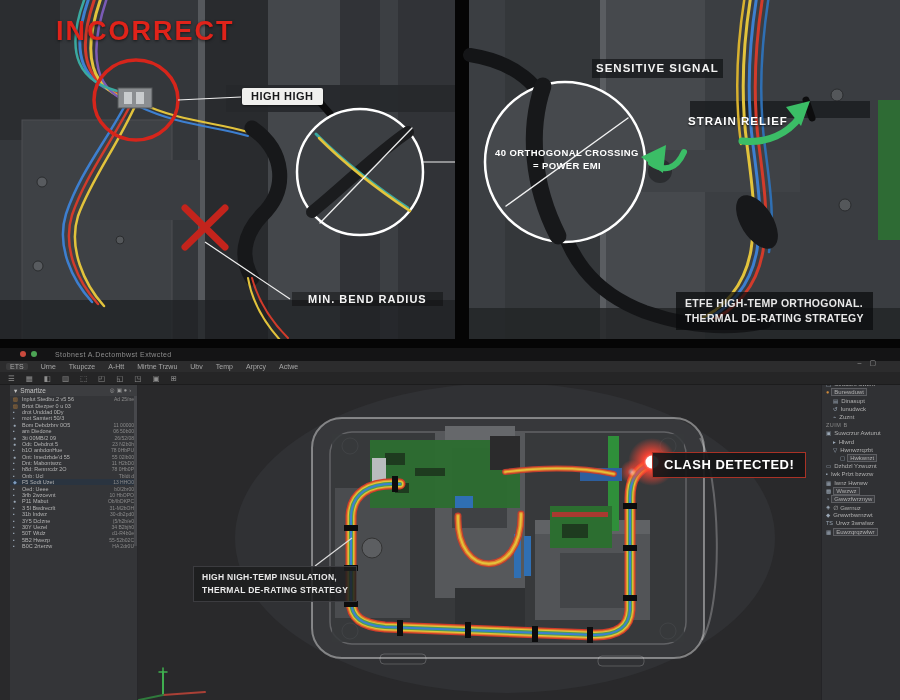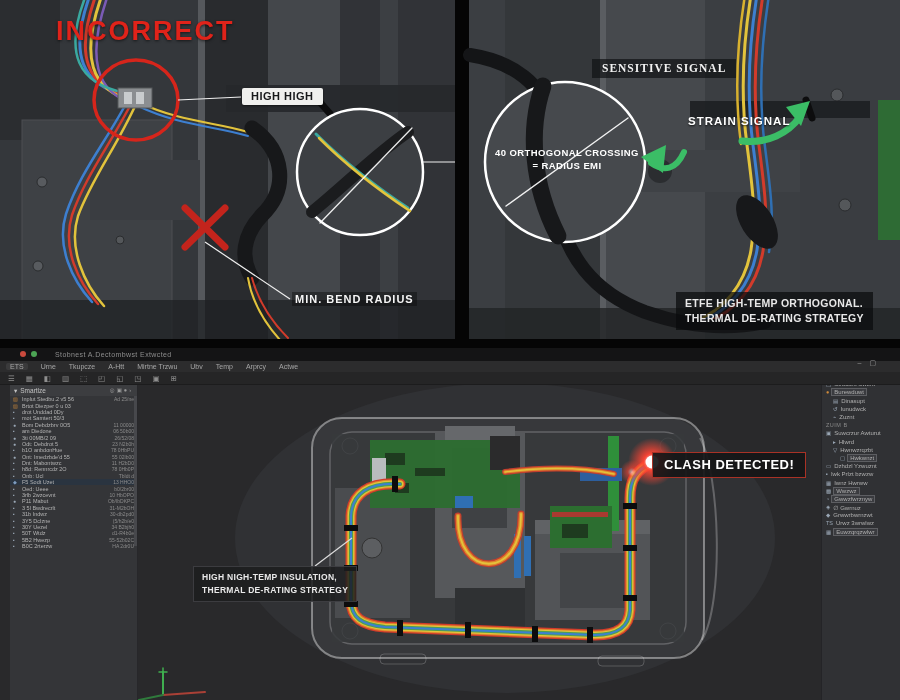--- a/index.html
+++ b/index.html
@@ -6,25 +6,25 @@
   #stage{position:relative;width:900px;height:700px;overflow:hidden;background:#000;
          font-family:"Liberation Sans", sans-serif;}
   
   .abs{position:absolute;}
   .phototitle{font-weight:800;font-size:27px;letter-spacing:2px;text-shadow:0 1px 3px rgba(0,0,0,.6);}
   #lbl-incorrect{left:56px;top:16px;color:#e0231a;}
   #lbl-correct{left:680px;top:16px;color:#3ecf70;letter-spacing:3px;}
   #lbl-highpower{left:242px;top:88px;background:#f0f0ee;color:#17181a;font-weight:700;
       font-size:11px;padding:2px 9px 3px;border-radius:2px;letter-spacing:.5px;box-shadow:0 1px 2px rgba(0,0,0,.5);}
   #lbl-minbend{left:292px;top:292px;color:#f5f5f5;font-weight:700;font-size:11px;letter-spacing:1px;
-      background:rgba(10,10,12,.45);padding:1px 3px;}
+      background:rgba(10,10,12,.45);padding:1px 16px;}
   #lbl-mag{left:492px;top:147px;width:150px;text-align:center;color:#fff;font-weight:700;
       font-size:9.5px;line-height:1.35;letter-spacing:.4px;}
   #lbl-sensitive{left:592px;top:59px;background:rgba(16,18,20,.7);color:#f2f2f2;font-weight:700;
-      font-size:11.5px;letter-spacing:1px;padding:3px 10px 4px;font-family:Liberation Serif, serif;}
+      font-size:11.5px;letter-spacing:1px;padding:3px 4px 4px;}
   #lbl-strain{left:688px;top:115px;color:#fff;font-weight:700;font-size:11.5px;letter-spacing:1px;
       text-shadow:0 1px 2px rgba(0,0,0,.8);}
   #lbl-etfe-r{left:676px;top:292px;background:rgba(10,11,13,.72);color:#e8e8e8;font-weight:700;
       font-size:10.5px;line-height:1.45;letter-spacing:.3px;padding:4px 9px;}
   
   #cad{position:absolute;left:0;top:348px;width:900px;height:352px;background:#232324;}
   #vp{position:absolute;left:0;top:0;z-index:1;}
   #tbar{position:absolute;left:0;top:0;width:900px;height:13px;background:#141415;z-index:3;}
   .dot{display:inline-block;width:6px;height:6px;border-radius:50%;margin:3px 0 0 5px;vertical-align:top;}
   .dot.red{background:#c94a3d;margin-left:20px;}
@@ -184,24 +184,24 @@
       <path d="M742,141 C 768,144 788,133 800,117" stroke="#3bbd66" stroke-width="7" fill="none" stroke-linecap="round"></path>
       <polygon points="810,101 786,107 801,126" fill="#3bbd66"></polygon>
     </g>
   </svg>
 
   <div class="abs phototitle" id="lbl-incorrect" style="z-index:2">INCORRECT</div>
   <div class="abs" id="lbl-highpower" style="z-index:2">HIGH HIGH</div>
   <div class="abs" id="lbl-minbend" style="z-index:2">MIN. BEND RADIUS</div>
   <div class="abs" id="lbl-mag" style="z-index:2">
     <div>40 ORTHOGONAL CROSSING</div>
-    <div>= RADIUS EMI</div>
+    <div>= POWER EMI</div>
   </div>
   <div class="abs" id="lbl-sensitive" style="z-index:2">SENSITIVE SIGNAL</div>
-  <div class="abs" id="lbl-strain" style="z-index:2">STRAIN SIGNAL</div>
+  <div class="abs" id="lbl-strain" style="z-index:2">STRAIN RELIEF</div>
   <div class="abs" id="lbl-etfe-r" style="z-index:2">
     <div>ETFE HIGH-TEMP ORTHOGONAL.</div>
     <div>THERMAL DE-RATING STRATEGY</div>
   </div>
 
   <div id="cad">
 
     <svg id="vp" width="900" height="352" viewBox="0 0 900 352">
       <defs>
         <radialGradient id="glow">

